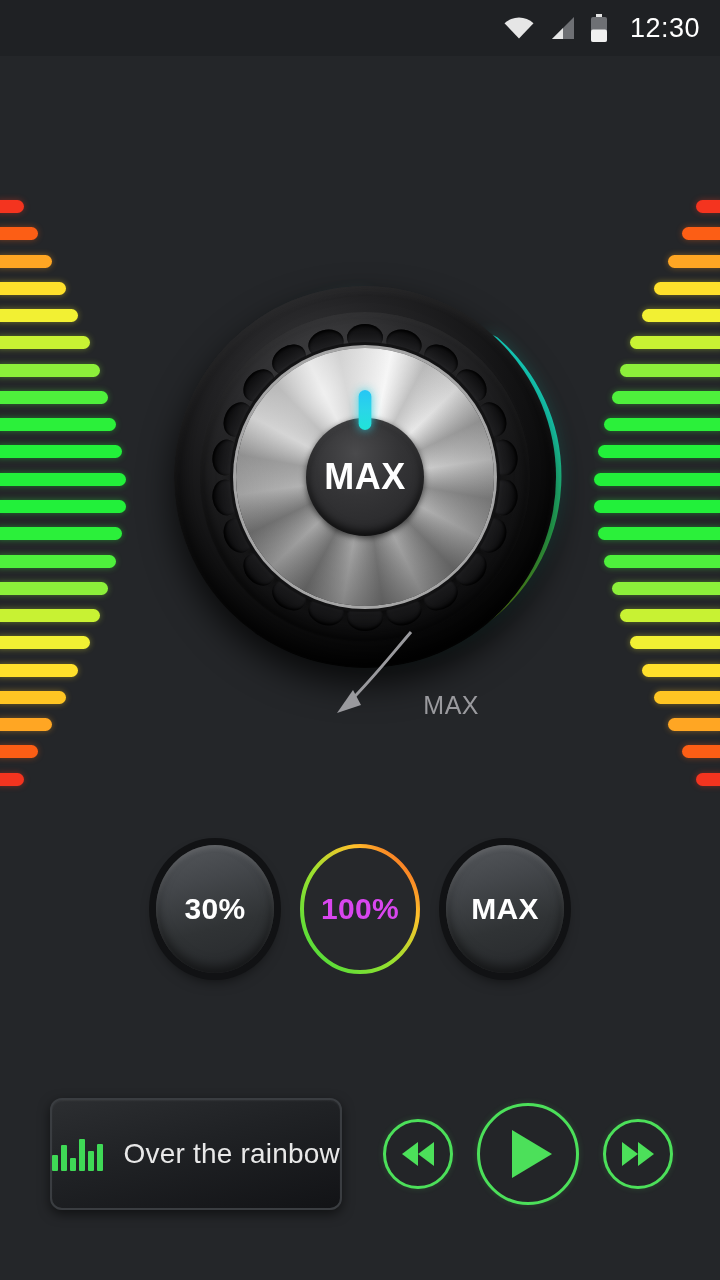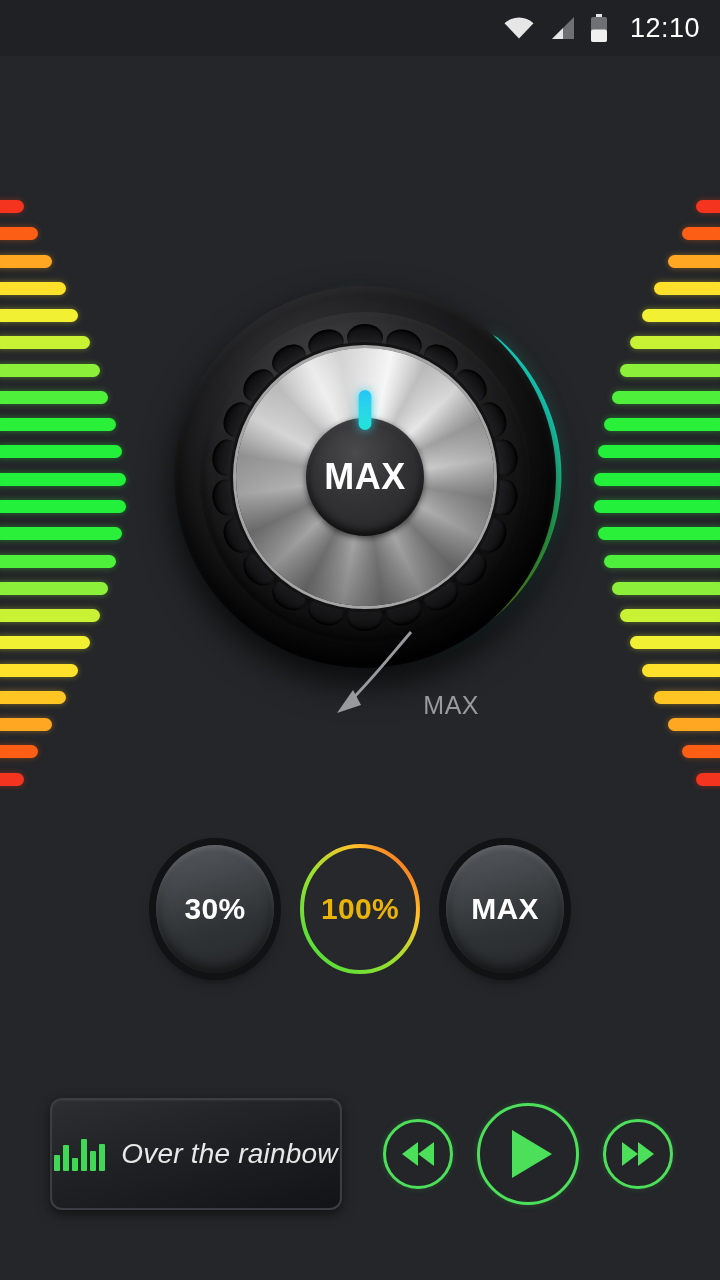--- a/index.html
+++ b/index.html
@@ -223,42 +223,41 @@
     color:#ffffff;
     font-size:30px;
     font-weight:bold;
     letter-spacing:0.3px;
     position:relative; z-index:2;
   }
   .preset.active {
     background:#26282b;
     box-shadow:none;
   }
-  .preset.active .preset-label { color:#eab308; }
+  .preset.active .preset-label { color:#d946ef; }
   .preset-ring {
     position:absolute;
     left:-3px; top:-3px;
     width:124px; height:134px;
     display:none;
   }
   .preset.active .preset-ring { display:block; }
 
   
   .track-btn {
     position:absolute;
     left:50px; top:1098px;
     width:292px; height:112px;
     border-radius:12px;
     background:linear-gradient(165deg, #2c2e31 0%, #202225 42%, #121316 100%);
     border:2px solid #3a3d41;
     box-shadow:0 4px 12px rgba(0,0,0,0.55), inset 0 1px 2px rgba(255,255,255,0.06);
-    display:flex; align-items:center; justify-content:center;
+    display:flex; align-items:center; justify-content:space-between;
     gap:16px;
     cursor:pointer;
-    font-style:italic;
   }
   .eq-icon { display:flex; align-items:flex-end; gap:3px; height:34px; }
   .eq-icon i {
     display:block; width:6px; background:#3fd956; border-radius:1px;
   }
   .track-title {
     color:#e8e8e8;
     font-size:28px;
     letter-spacing:0.2px;
     white-space:nowrap;
@@ -324,21 +323,21 @@
       </span>
 
       <span class="battery-icon">
         <svg width="18" height="28" viewBox="0 0 18 28">
           <rect x="6" y="0" width="6" height="3" fill="#e6e6e6"></rect>
           <rect x="1" y="3" width="16" height="25" rx="2" fill="#6e7074"></rect>
           <rect x="1" y="15.5" width="16" height="12.5" rx="2" fill="#f0f0f0"></rect>
         </svg>
       </span>
 
-      <span class="status-time">12:10</span>
+      <span class="status-time">12:30</span>
     </div>
   </div>
 
 
   <div class="meter left" id="meter-left">
       <div class="meter-bar" style="top: 4px; width: 30px; background: rgb(244, 52, 31); box-shadow: rgba(244, 52, 31, 0.4) 0px 0px 6px;"></div>
       <div class="meter-bar" style="top: 31.2727px; width: 44px; background: rgb(252, 94, 21); box-shadow: rgba(252, 94, 21, 0.4) 0px 0px 6px;"></div>
       <div class="meter-bar" style="top: 58.5455px; width: 58px; background: rgb(255, 166, 35); box-shadow: rgba(255, 166, 35, 0.4) 0px 0px 6px;"></div>
       <div class="meter-bar" style="top: 85.8182px; width: 72px; background: rgb(255, 224, 43); box-shadow: rgba(255, 224, 43, 0.4) 0px 0px 6px;"></div>
       <div class="meter-bar" style="top: 113.091px; width: 84px; background: rgb(242, 240, 51); box-shadow: rgba(242, 240, 51, 0.4) 0px 0px 6px;"></div>

